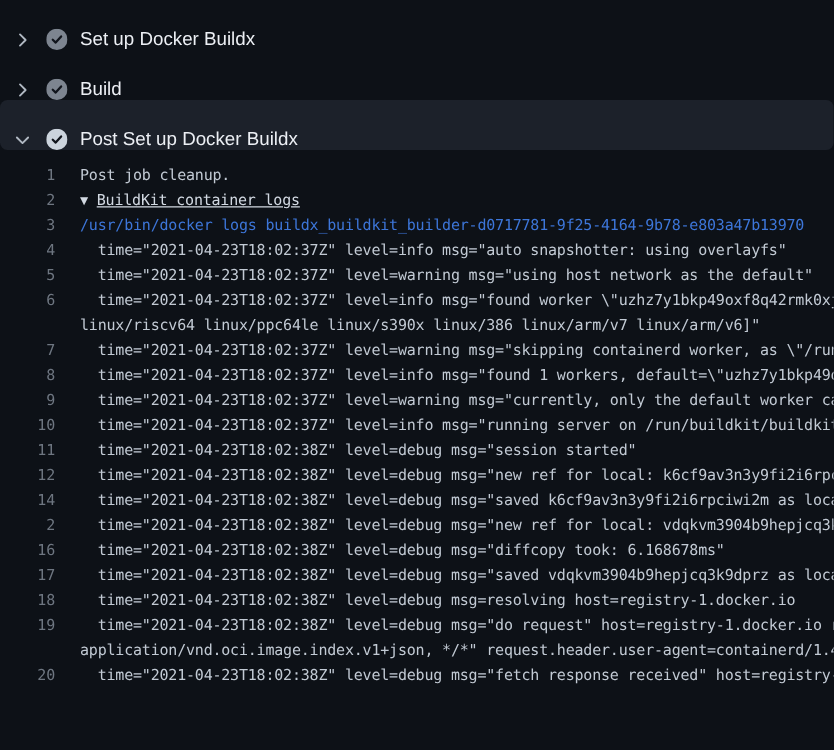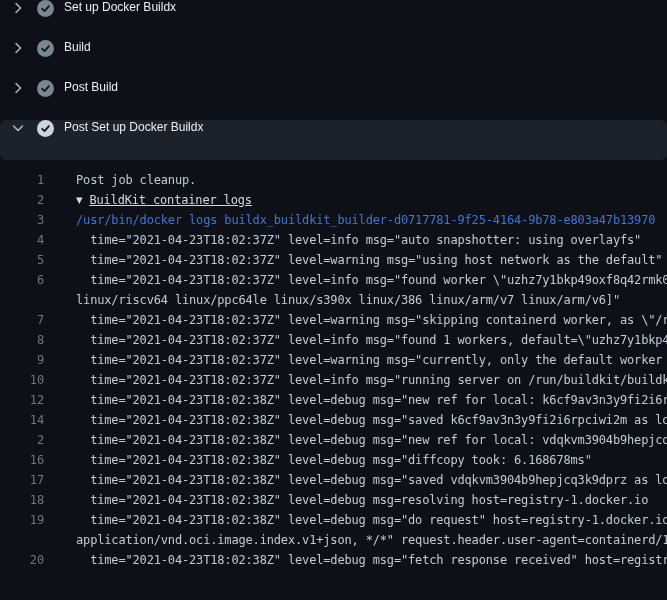--- a/index.html
+++ b/index.html
@@ -22,25 +22,25 @@
   body {
     width: 667px; height: 600px;
     overflow: hidden;
     background: var(--bg);
     font-family: "Liberation Sans", sans-serif;
   }
   .steps { padding: 0; }
   .step {
     height: 40px;
     display: flex;
-    align-items: flex-start;
+    align-items: flex-end;
     padding: 0 16px 0 10px;
     cursor: pointer;
     color: var(--step-label);
-    font-size: 12px;
+    font-size: 15px;
   }
   .step.open {
     background: var(--step-open-bg);
     border-radius: 6px;
   }
   .chev {
     width: 16px; height: 16px;
     display: flex; align-items: center; justify-content: center;
     color: var(--chevron);
     margin-right: 11px;
@@ -74,21 +74,21 @@
   .num {
     flex: 0 0 44px;
     width: 44px;
     text-align: right;
     color: var(--line-num);
     text-decoration: none;
     overflow: hidden;
   }
   .txt {
     flex: 1;
-    margin-left: 32px;
+    margin-left: 20px;
     color: var(--log-text);
     overflow: hidden;
     white-space: pre;
   }
   .row.command .txt-main { color: var(--command); text-align: right; }
   .row.group .txt-main { color: var(--group-text); text-decoration: underline; }
   .tri {
     display: inline-block;
     font-size: 8.5px;
     color: var(--group-text);
@@ -124,46 +124,32 @@
       </svg>
     </span>
     <span class="check">
       <svg width="17" height="17" viewBox="0 0 16 16" aria-hidden="true">
         <circle cx="8" cy="8" r="8" fill="currentColor"></circle>
         <path d="M4.9 8.3 L7.1 10.4 L11.2 5.8" stroke="var(--check-mark)" stroke-width="1.7" fill="none" stroke-linecap="round" stroke-linejoin="round"></path>
       </svg>
     </span>
     <span class="step-label">Build</span>
   </div>
-      <div class="step">
+      <div class="step open">
     <span class="chev">
       <svg width="16" height="16" viewBox="0 0 16 16" fill="none" aria-hidden="true">
         <path d="M6 3.5 L10.5 8 L6 12.5" stroke="currentColor" stroke-width="1.5" stroke-linecap="round" stroke-linejoin="round"></path>
       </svg>
     </span>
     <span class="check">
       <svg width="17" height="17" viewBox="0 0 16 16" aria-hidden="true">
         <circle cx="8" cy="8" r="8" fill="currentColor"></circle>
         <path d="M4.9 8.3 L7.1 10.4 L11.2 5.8" stroke="var(--check-mark)" stroke-width="1.7" fill="none" stroke-linecap="round" stroke-linejoin="round"></path>
       </svg>
     </span>
-    <span class="step-label">Post Build</span>
-  </div>
-      <div class="step open">
-    <span class="chev">
-      <svg width="16" height="16" viewBox="0 0 16 16" fill="none" aria-hidden="true">
-        <path d="M6 3.5 L10.5 8 L6 12.5" stroke="currentColor" stroke-width="1.5" stroke-linecap="round" stroke-linejoin="round"></path>
-      </svg>
-    </span>
-    <span class="check">
-      <svg width="17" height="17" viewBox="0 0 16 16" aria-hidden="true">
-        <circle cx="8" cy="8" r="8" fill="currentColor"></circle>
-        <path d="M4.9 8.3 L7.1 10.4 L11.2 5.8" stroke="var(--check-mark)" stroke-width="1.7" fill="none" stroke-linecap="round" stroke-linejoin="round"></path>
-      </svg>
-    </span>
     <span class="step-label">Post Set up Docker Buildx</span>
   </div>
     </div>
   <div class="log">
       <div class="row normal">
     <a class="num">1</a>
     <span class="txt"><span class="txt-main">Post job cleanup.</span></span>
   </div>
       <div class="row group">
     <a class="num">2</a>
@@ -197,20 +183,24 @@
     <a class="num">8</a>
     <span class="txt"><span class="txt-main">  time="2021-04-23T18:02:37Z" level=info msg="found 1 workers, default=\"uzhz7y1bkp49o</span></span>
   </div>
       <div class="row normal">
     <a class="num">9</a>
     <span class="txt"><span class="txt-main">  time="2021-04-23T18:02:37Z" level=warning msg="currently, only the default worker ca</span></span>
   </div>
       <div class="row normal">
     <a class="num">10</a>
     <span class="txt"><span class="txt-main">  time="2021-04-23T18:02:37Z" level=info msg="running server on /run/buildkit/buildkit</span></span>
+  </div>
+      <div class="row normal">
+    <a class="num">11</a>
+    <span class="txt"><span class="txt-main">  time="2021-04-23T18:02:38Z" level=debug msg="session started"</span></span>
   </div>
       <div class="row normal">
     <a class="num">12</a>
     <span class="txt"><span class="txt-main">  time="2021-04-23T18:02:38Z" level=debug msg="new ref for local: k6cf9av3n3y9fi2i6rpc</span></span>
   </div>
       <div class="row normal">
     <a class="num">14</a>
     <span class="txt"><span class="txt-main">  time="2021-04-23T18:02:38Z" level=debug msg="saved k6cf9av3n3y9fi2i6rpciwi2m as loca</span></span>
   </div>
       <div class="row normal">

